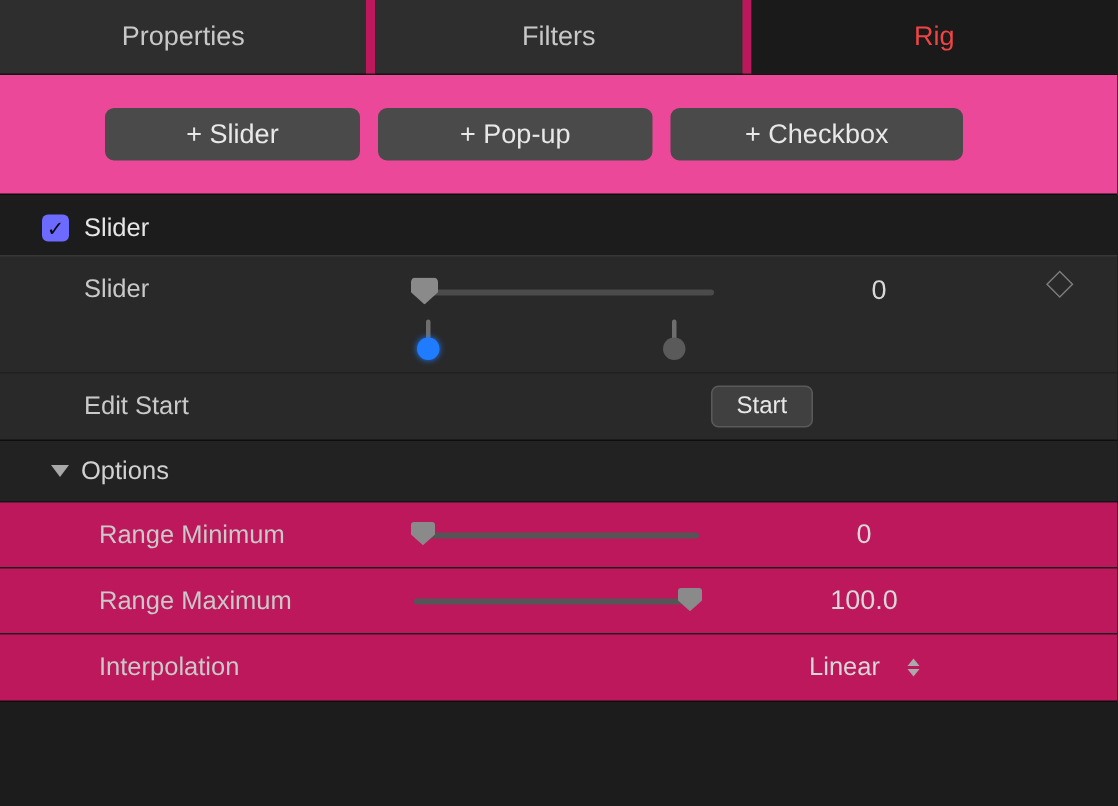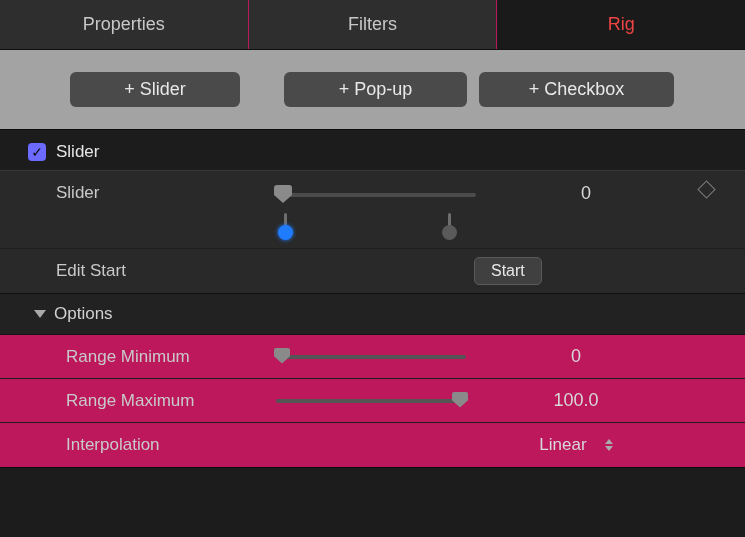--- a/index.html
+++ b/index.html
@@ -21,48 +21,48 @@
     background: #2e2e2e;
     border-bottom: 1px solid #111;
   }
   .tabs .tab {
     flex: 1;
     display: flex;
     align-items: center;
     justify-content: center;
     font-size: 18px;
     color: #c8c8c8;
-    border-right: 1px solid #be185d;
+    border-right: 6px solid #be185d;
     cursor: default;
   }
   .tabs .tab:last-child { border-right: none; }
   .tabs .tab.active {
     background: #1a1a1a;
     color: #ef4444;
   }
 
   
   .add-row {
     display: flex;
     gap: 12px;
     padding: 22px 70px 22px 70px;
-    background: #a3a3a3;
+    background: #ec4899;
     border-bottom: 1px solid #0d0d0d;
   }
   .pill-btn {
     background: #4a4a4a;
     color: #e8e8e8;
     border-radius: 6px;
     padding: 7px 0;
     font-size: 18px;
     text-align: center;
     cursor: default;
   }
   .pill-btn.grow1 { flex: 0 0 170px; }
-  .pill-btn.grow2 { flex: 0 0 183px; margin-left: 32px; }
+  .pill-btn.grow2 { flex: 0 0 183px; }
   .pill-btn.grow3 { flex: 0 0 195px; }
 
   
   .section-header {
     display: flex;
     align-items: center;
     gap: 10px;
     padding: 12px 28px 8px 28px;
     background: #1c1c1c;
   }

